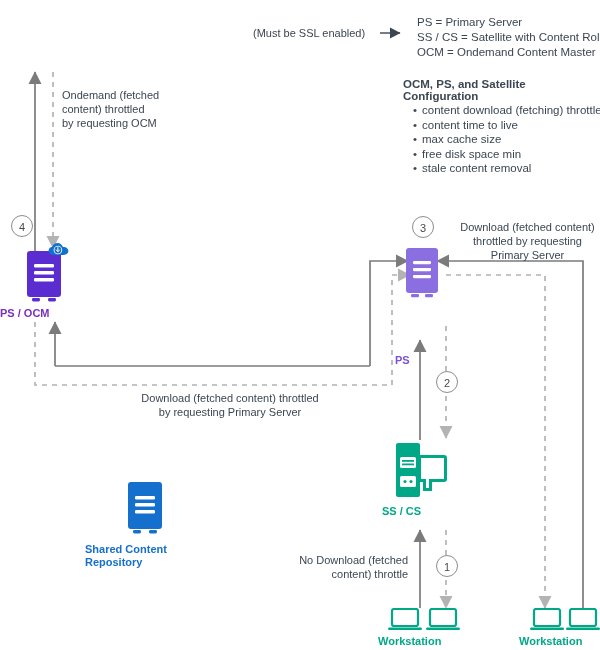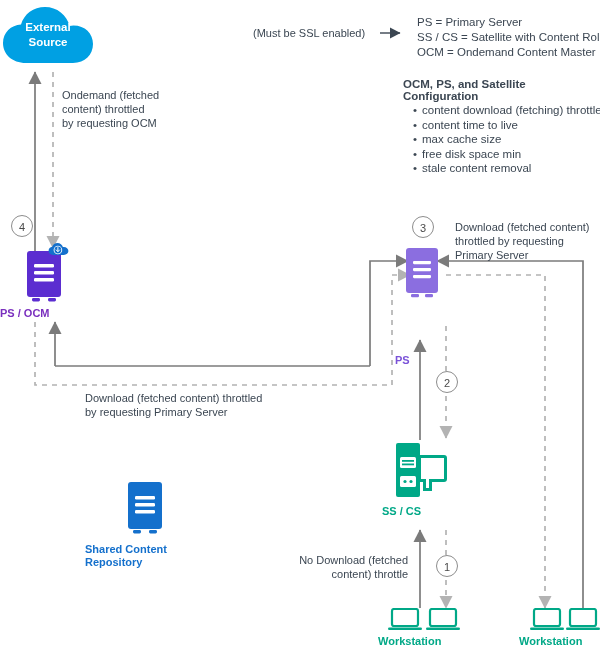--- a/index.html
+++ b/index.html
@@ -25,21 +25,21 @@
     height: 650px;
     pointer-events: none;
   }
   .txt {
     position: absolute;
     color: #3b4652;
     font-size: 11px;
     line-height: 14px;
     white-space: pre-line;
   }
-  .txt.center { text-align: left; }
+  .txt.center { text-align: center; }
   .txt.right { text-align: right; }
   .legend-key {
     position: absolute;
     color: #3b4652;
     font-size: 11.5px;
     line-height: 15px;
     white-space: pre-line;
   }
   .legend-title {
     position: absolute;
@@ -128,29 +128,20 @@
       <path d="M446,530 L446,608" marker-end="url(#arrDash)"></path>
 
       <path d="M446,275 L545,275 L545,608" marker-end="url(#arrDash)"></path>
     </g>
 
     <g stroke="#3b4652" stroke-width="1.4" fill="none">
       <path d="M380,33 L400,33" marker-end="url(#arrDark)"></path>
     </g>
   </svg>
 
-  <div class="icon-wrap" style="left:2px; top:6px; width:92px; height:62px;">
-    <svg width="92" height="62" viewBox="0 0 92 62">
-      <path d="M24,57 C10,57 1,48 1,37 C1,27 9,19 19,18.6 C22,8 31.5,1 43,1 C55,1 65,9 67.5,20
-               C68.5,19.7 70,19.5 71.5,19.5 C83,19.5 91,27.5 91,38 C91,48.5 83,57 71,57 Z" fill="#00a0e3"></path>
-    </svg>
-    <div style="position:absolute; left:0; top:14px; width:92px; text-align:center; color:#ffffff;
-                font-size:11.5px; font-weight:bold; line-height:14.5px; white-space:pre-line;">External
-Source</div>
-  </div>
 
   <div class="icon-wrap" style="left:24px; top:243px; width:50px; height:62px;">
     <svg width="50" height="62" viewBox="0 0 50 62">
       <rect x="3" y="8" width="34" height="46" rx="3" fill="#5b2dd0"></rect>
       <rect x="10" y="21" width="20" height="3.4" rx="1.2" fill="#ffffff"></rect>
       <rect x="10" y="28" width="20" height="3.4" rx="1.2" fill="#ffffff"></rect>
       <rect x="10" y="35" width="20" height="3.4" rx="1.2" fill="#ffffff"></rect>
       <rect x="8" y="55" width="8" height="3.4" rx="1.4" fill="#5b2dd0"></rect>
       <rect x="24" y="55" width="8" height="3.4" rx="1.4" fill="#5b2dd0"></rect>
       <path d="M29,12 C26.5,12 24.6,10.1 24.6,7.8 C24.6,5.7 26.2,4 28.2,3.8

